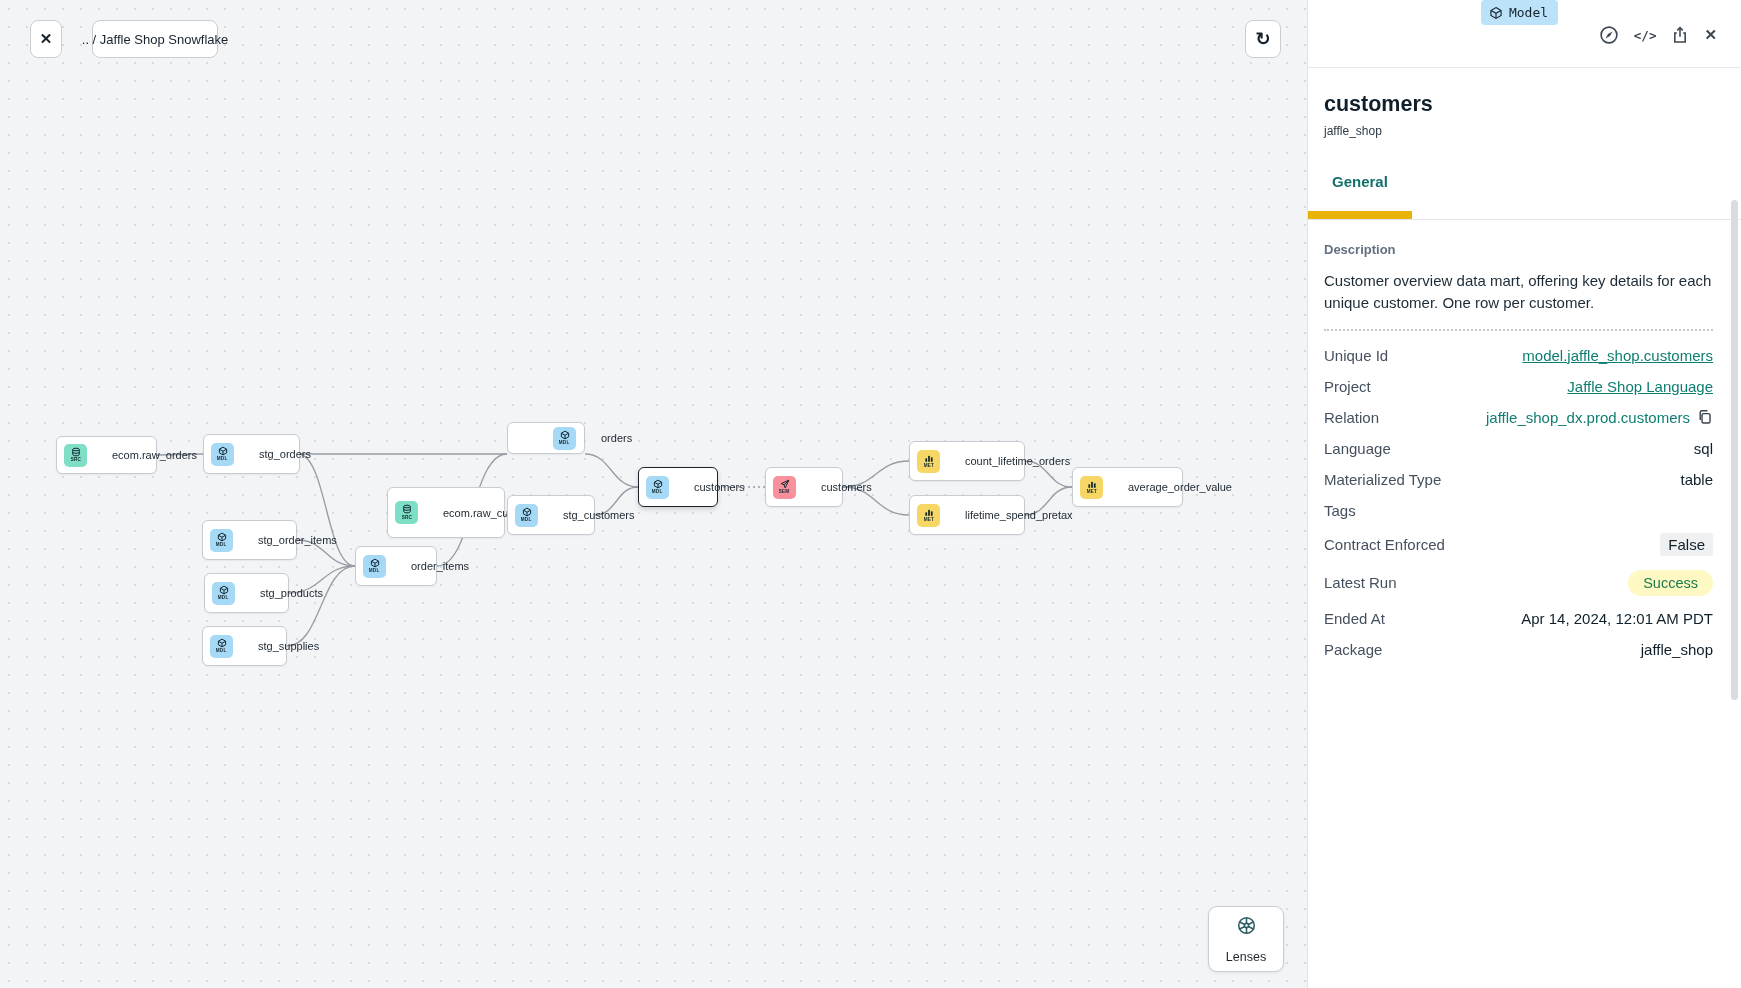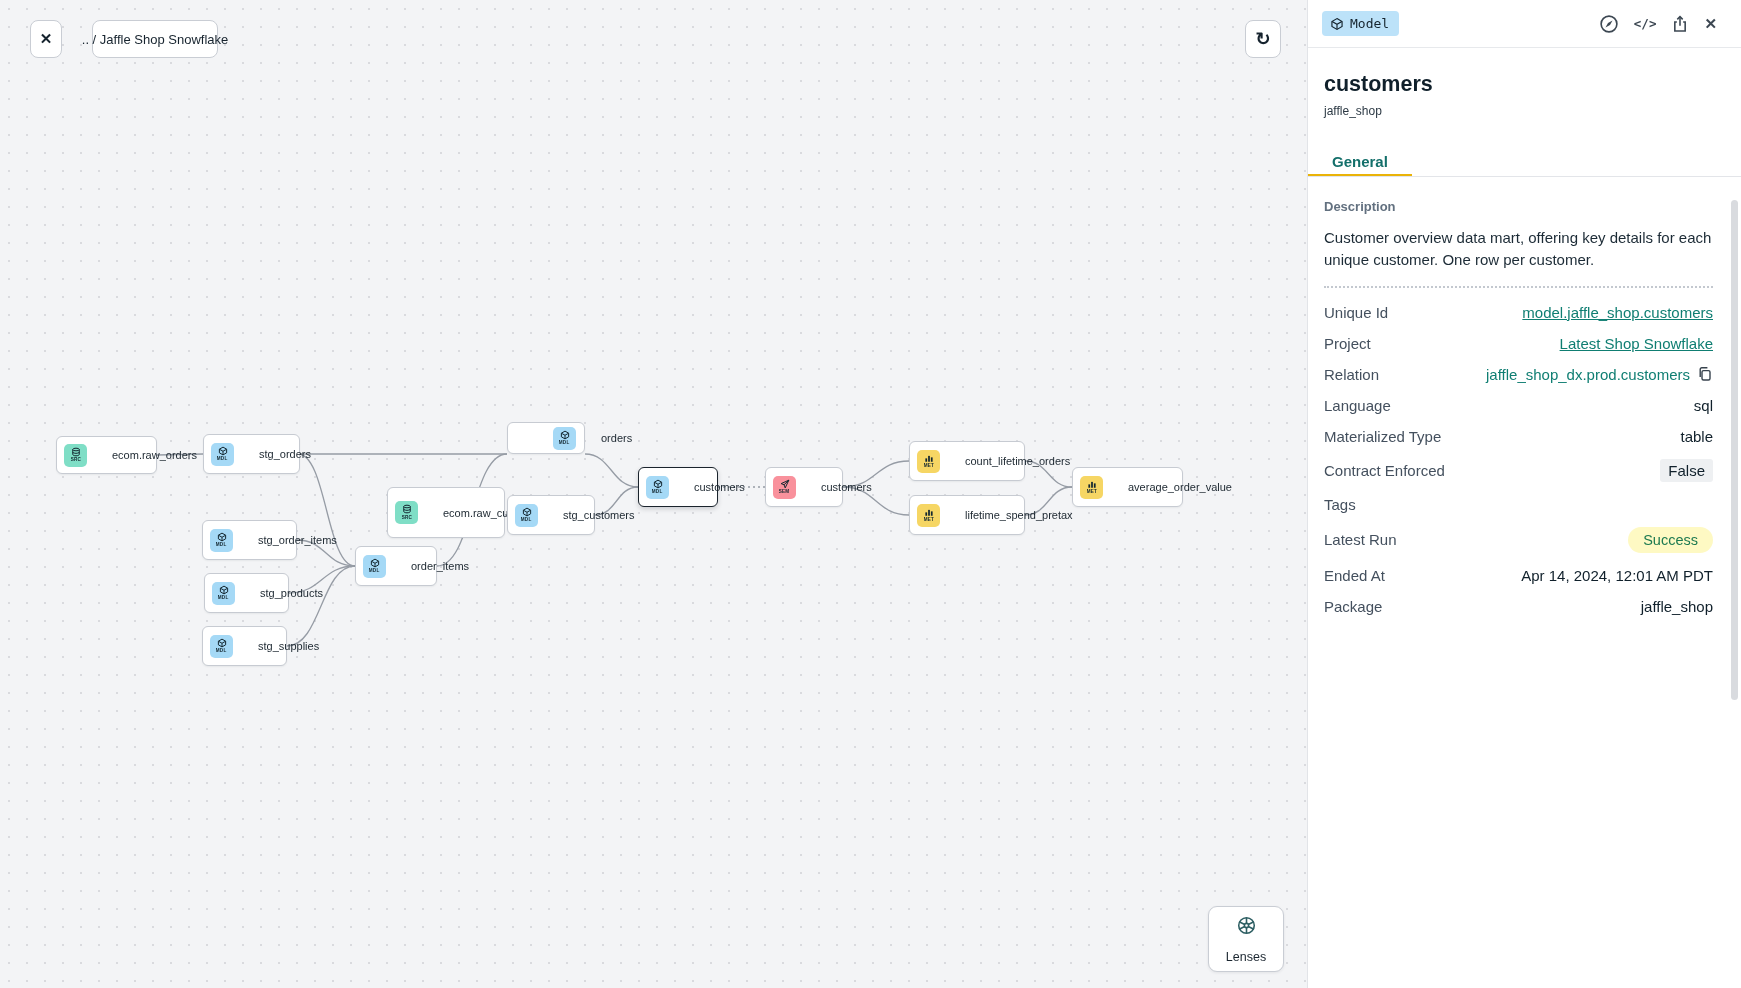--- a/index.html
+++ b/index.html
@@ -41,36 +41,36 @@
   
   .lenses { position:absolute; left:1208px; top:906px; width:76px; height:66px; background:#fff;
     border:1.5px solid #c9cdd4; border-radius:9px; display:flex; flex-direction:column;
     align-items:center; justify-content:center; gap:14px; cursor:pointer;
     box-shadow:0 1px 3px rgba(20,30,40,.08); }
   .lenses .lbl { font-size:12.5px; color:#1b2630; }
 
   
   .panel { position:absolute; left:1307px; top:0; width:434px; height:988px; background:#fff;
     border-left:1px solid #e2e4e8; }
-  .panel-header { height:48px; display:flex; align-items:center; padding:0 24px 0 14px;
-    border-bottom:1px solid #e7e9ec; }
+  .panel-header { height:68px; display:flex; align-items:center; padding:0 24px 0 14px;
+    border-bottom:1px solid #e7e9ec;flex-direction:column; }
   .model-badge { background:#bce2f9; border-radius:4px; padding:5px 10px 5px 8px;
     display:flex; align-items:center; gap:6px; font-family:"DejaVu Sans Mono", monospace;
     font-size:13px; color:#15242e; }
   .hdr-icons { margin-left:auto; display:flex; align-items:center; gap:15px; color:#3c4752; }
   .hdr-icons .ic { cursor:pointer; display:flex; align-items:center; justify-content:center; }
   .hdr-icons .code { font-family:"DejaVu Sans Mono", monospace; font-size:12.5px; font-weight:700; }
   .hdr-icons .x { font-size:15px; font-weight:700; }
 
   .title-block { padding:24px 28px 0 16px; }
   .p-title { font-size:21.5px; font-weight:700; color:#10202b; }
   .p-sub { font-size:12px; margin-top:7px; color:#2c3944; }
   .tab-bar { margin-top:26px; border-bottom:1px solid #e3e5e9; display:flex; }
-  .tab { padding:9px 24px 4px 24px; font-size:15px; font-weight:700; color:#136f6a;
-    border-bottom:2px solid #eab308; cursor:pointer; }
+  .tab { padding:9px 24px 21px 24px; font-size:15px; font-weight:700; color:#136f6a;
+    border-bottom:8px solid #eab308; cursor:pointer; }
 
   .panel-body { padding:22px 28px 0 16px; }
   .desc-label { font-size:13px; font-weight:700; color:#62707f; }
   .desc-text { margin-top:13px; font-size:15px; line-height:1.45; color:#1c2b36; }
   .dotted { border-bottom:2px dotted #c3c8cf; margin-top:15px; }
   .fields { margin-top:9px; }
   .frow { display:flex; align-items:center; justify-content:space-between; padding:7px 0;
     min-height:31px; }
   .flabel { font-size:15px; color:#44505e; }
   .fvalue { font-size:15px; color:#10202b; display:flex; align-items:center; gap:7px; }
@@ -319,51 +319,51 @@
     <div class="fields" id="fields">
         <div class="frow">
           <span class="flabel">Unique Id</span>
           <span class="fvalue link">
             <a>model.jaffle_shop.customers</a>
           </span>
         </div>
         <div class="frow">
           <span class="flabel">Project</span>
           <span class="fvalue link">
-            <a>Latest Shop Snowflake</a>
+            <a>Jaffle Shop Language</a>
           </span>
         </div>
         <div class="frow">
           <span class="flabel">Relation</span>
           <span class="fvalue teal">jaffle_shop_dx.prod.customers<span class="copy-ic">
               <svg width="16" height="16" viewBox="0 0 16 16" fill="none" stroke="currentColor" stroke-width="1.4">
                 <rect x="5" y="4.6" width="8" height="9.4" rx="1.5"></rect>
                 <path d="M3.2 11 V3.3 a1.6 1.6 0 0 1 1.6 -1.6 H10.4"></path>
               </svg>
             </span></span>
         </div>
         <div class="frow">
           <span class="flabel">Language</span>
           <span class="fvalue">sql</span>
         </div>
         <div class="frow">
           <span class="flabel">Materialized Type</span>
           <span class="fvalue">table</span>
         </div>
         <div class="frow">
+          <span class="flabel">Tags</span>
+          <span class="fvalue"></span>
+        </div>
+        <div class="frow">
           <span class="flabel">Contract Enforced</span>
           <span class="fvalue">
             <span class="badge-gray">False</span>
           </span>
         </div>
         <div class="frow">
-          <span class="flabel">Tags</span>
-          <span class="fvalue"></span>
-        </div>
-        <div class="frow">
           <span class="flabel">Latest Run</span>
           <span class="fvalue">
             <span class="pill-green">Success</span>
           </span>
         </div>
         <div class="frow">
           <span class="flabel">Ended At</span>
           <span class="fvalue">Apr 14, 2024, 12:01 AM PDT</span>
         </div>
         <div class="frow">

